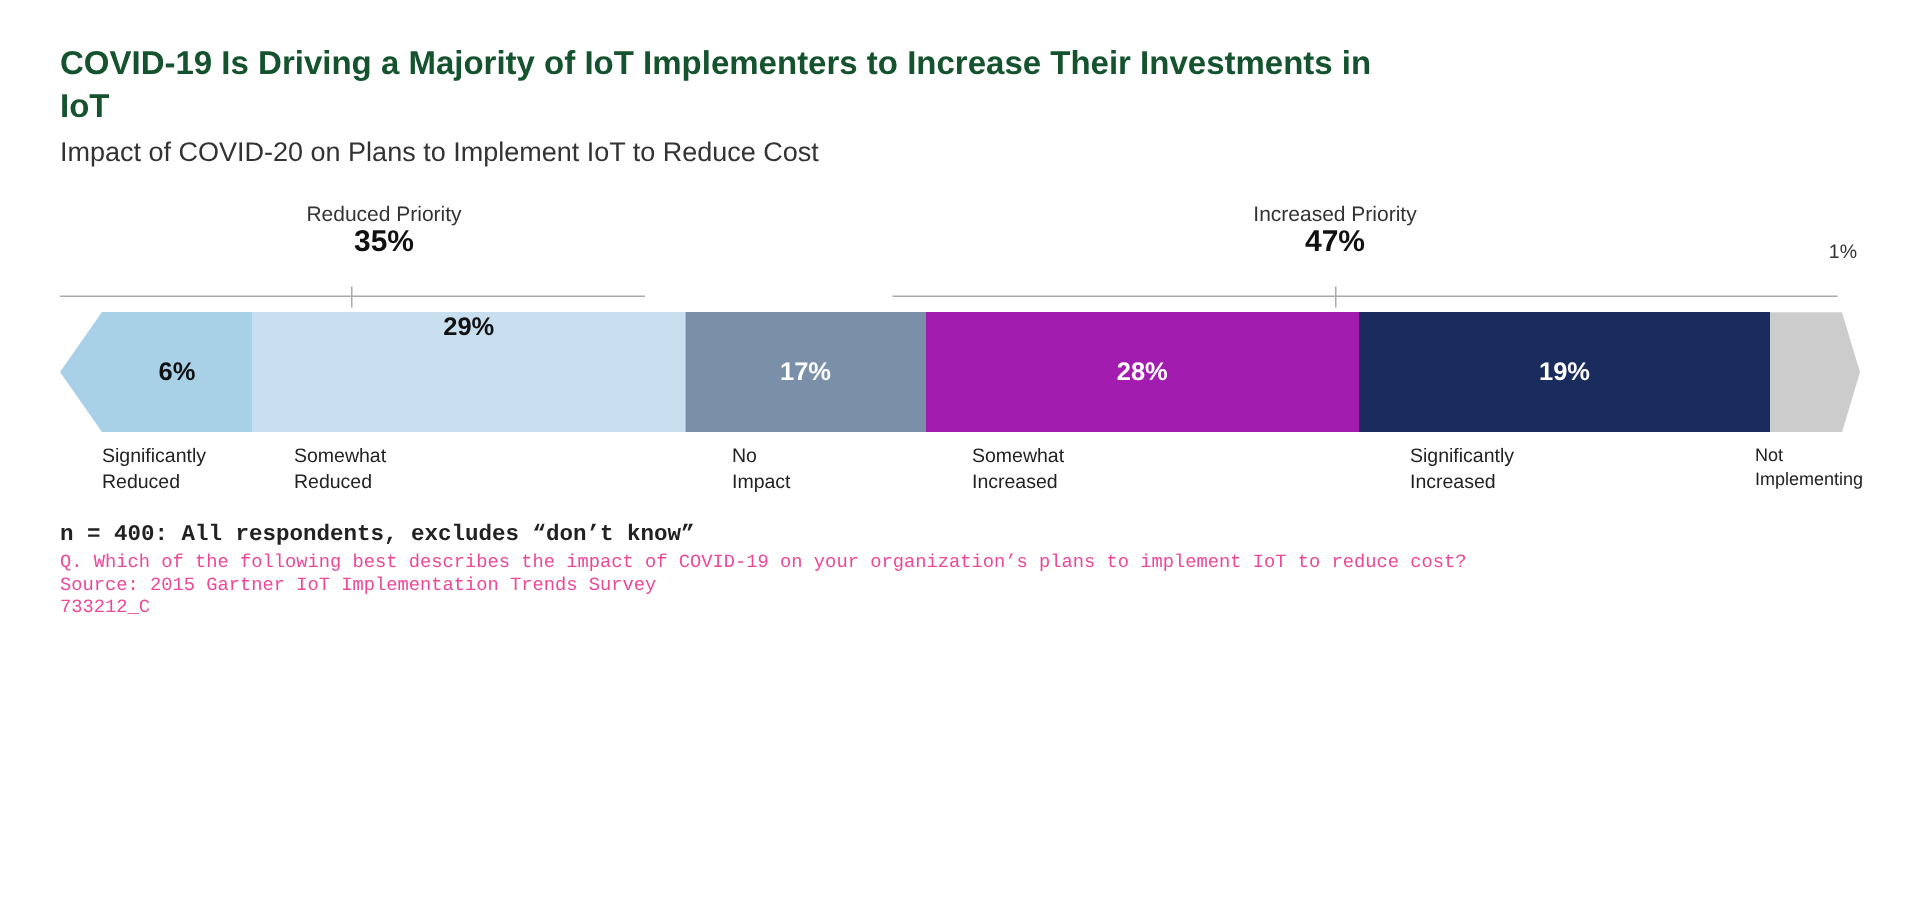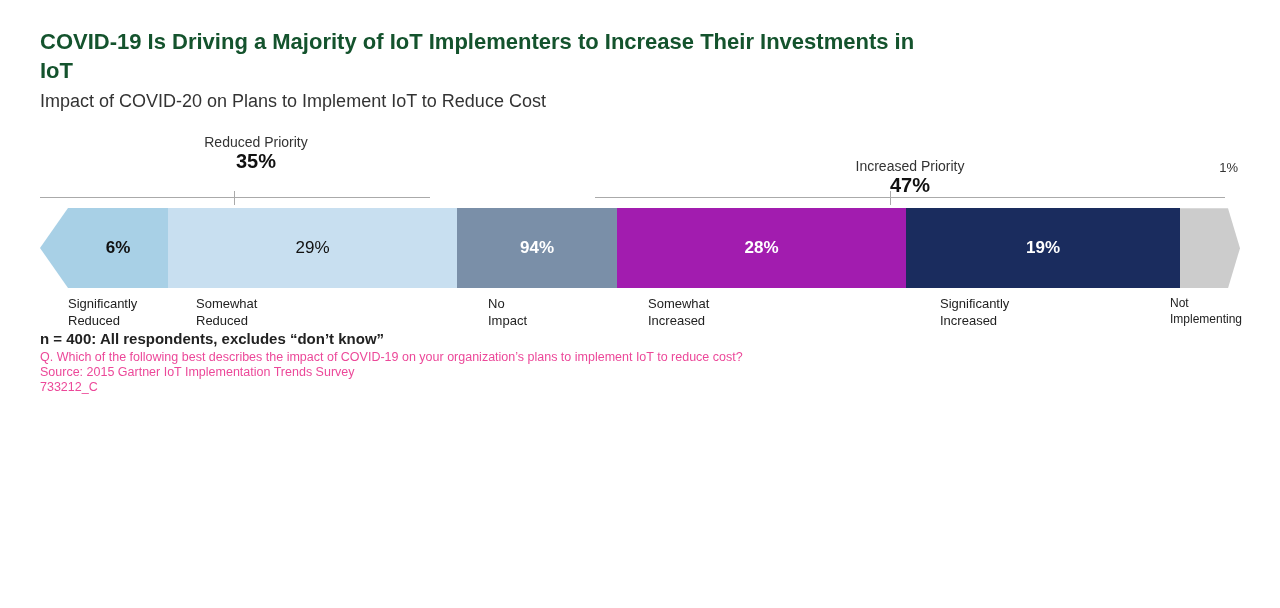--- a/index.html
+++ b/index.html
@@ -45,26 +45,25 @@
       color: #333;
     }
     .priority-label-reduced .pct {
       font-size: 20px;
       font-weight: bold;
       color: #111;
       display: block;
     }
     .priority-label-increased {
       position: absolute;
-      left: 580px;
+      left: 560px;
       width: 580px;
       text-align: center;
       font-size: 14px;
       color: #333;
-      margin-top: 24px;
     }
     .priority-label-increased .pct {
       font-size: 20px;
       font-weight: bold;
       color: #111;
       display: block;
     }
     
     .lines-row {
       position: relative;
@@ -136,23 +135,23 @@
       justify-content: center;
       font-weight: bold;
       font-size: 17px;
       color: #111;
       flex-shrink: 0;
     }
     .seg-som-reduced {
       background: #c8dff0;
       flex: 1;
       display: flex;
-      align-items: center;
-      justify-content: center;
-      font-weight: normal;
+      align-items: flex-start;
+      justify-content: center;
+      font-weight: bold;
       font-size: 17px;
       color: #111;
     }
     .seg-no-impact {
       background: #7a8fa8;
       width: 160px;
       display: flex;
       align-items: center;
       justify-content: center;
       font-weight: bold;
@@ -204,22 +203,24 @@
       line-height: 1.3;
     }
     .lbl-sig-reduced { width: 128px; flex-shrink: 0; }
     .lbl-som-reduced { flex: 1; }
     .lbl-no-impact { width: 160px; flex-shrink: 0; }
     .lbl-som-increased { flex: 1; }
     .lbl-sig-increased { width: 230px; flex-shrink: 0; }
     .lbl-not-impl { width: 70px; flex-shrink: 0; }
     
     .footer {
+      margin-top: 18px;
       font-size: 13.5px;
       color: #222;
+      font-family: Liberation Mono, monospace;
     }
     .footer .n-line {
       font-size: 15px;
       font-weight: bold;
       margin-bottom: 3px;
     }
     .footer .q-line, .footer .source-line, .footer .code-line {
       font-size: 12.5px;
       color: #ec4899;
       margin-bottom: 1px;
@@ -260,21 +261,21 @@
 
     <div class="seg-sig-reduced">
       <span>6%</span>
     </div>
 
     <div class="seg-som-reduced">
       <span>29%</span>
     </div>
 
     <div class="seg-no-impact">
-      <span>94%</span>
+      <span>17%</span>
     </div>
 
     <div class="seg-som-increased">
       <span>28%</span>
     </div>
 
     <div class="seg-sig-increased">
       <span>19%</span>
     </div>
 

